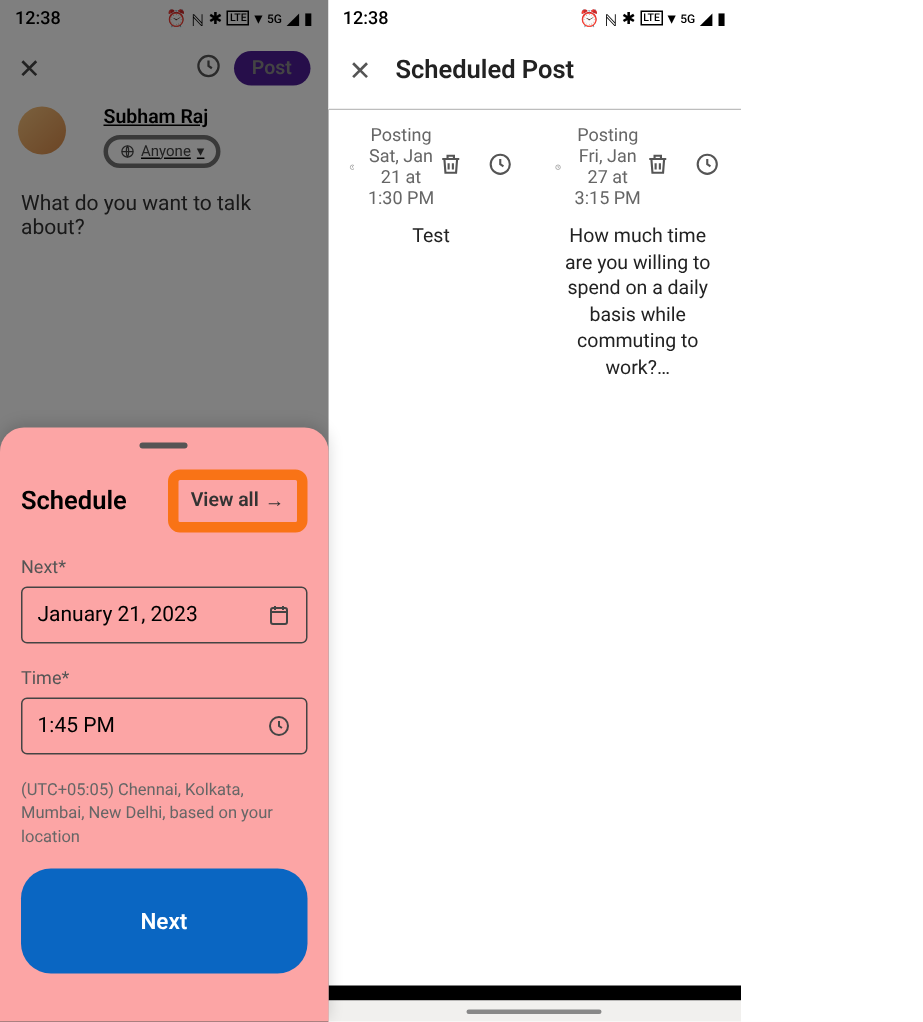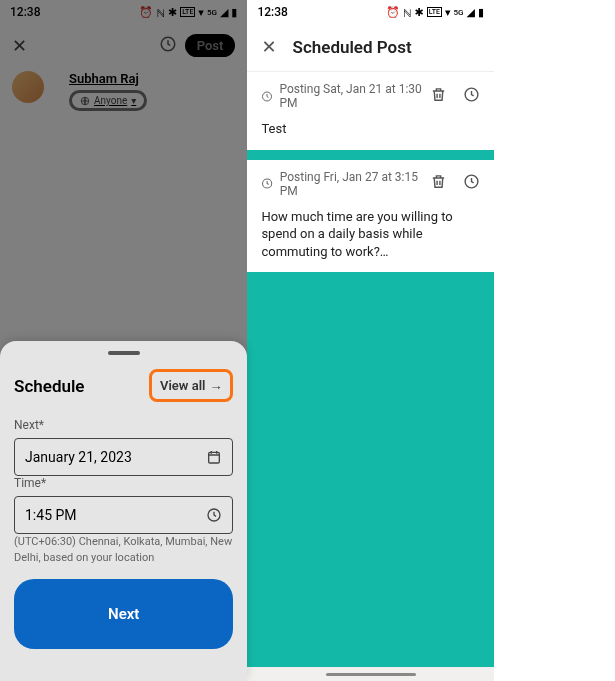--- a/index.html
+++ b/index.html
@@ -67,21 +67,21 @@
   .compose-header {
     display: flex;
     align-items: center;
     justify-content: space-between;
     padding: 10px 12px;
   }
   .close-x { font-size: 18px; color: #444; }
   .compose-right { display: flex; align-items: center; gap: 8px; }
   .clock-small { color: #555; }
   .post-pill {
-    background: #000000;
+    background: #4c1d95;
     color: #888;
     border-radius: 14px;
     padding: 4px 12px;
     font-size: 13px;
     font-weight: 600;
   }
 
   .composer-user {
     display: flex;
     align-items: flex-start;
@@ -112,56 +112,57 @@
   .compose-prompt {
     padding: 8px 14px;
     font-size: 14px;
     color: #333;
   }
 
   
   .bottomsheet {
     position: absolute;
     left: 0; right: 0; bottom: 0;
-    background: #e5e5e5;
+    background: #fca5a5;
     border-radius: 16px 16px 0 0;
     padding: 10px 14px 8px 14px;
     box-shadow: 0 -2px 10px rgba(0,0,0,0.15);
     z-index: 5;
   }
   .grabber {
     width: 32px; height: 4px; background: #555; border-radius: 2px;
     margin: 0 auto 14px auto;
   }
   .sheet-header {
     display: flex;
     align-items: center;
     justify-content: space-between;
     margin-bottom: 16px;
   }
   .schedule-title { font-size: 17px; font-weight: 600; color: #000; }
   .viewall-box {
-    border: 3px solid #f97316;
+    border: 7px solid #f97316;
     border-radius: 8px;
     padding: 6px 8px;
   }
   .viewall-inner {
     display: flex; align-items: center; gap: 4px;
     font-size: 13px; font-weight: 600; color: #333;
   }
   .field-label { font-size: 12px; color: #555; margin-bottom: 6px; }
   .input-box {
     border: 1px solid #444;
     border-radius: 4px;
     padding: 10px 10px;
     display: flex;
     align-items: center;
     justify-content: space-between;
     font-size: 14px;
     color: #000;
+    margin-bottom: 16px;
   }
   .input-box svg { width: 16px; height: 16px; color: #444; }
   .tz-note {
     font-size: 11px; color: #666; line-height: 1.4; margin-bottom: 14px;
   }
   .next-btn {
     background: #0a66c2;
     color: #fff;
     font-size: 15px;
     font-weight: 600;
@@ -187,22 +188,22 @@
   .right-header {
     display: flex; align-items: center; gap: 16px;
     padding: 12px 14px 14px 14px;
     border-bottom: 1px solid #eee;
   }
   .right-title { font-size: 17px; font-weight: 600; color: #222; }
   .rx { font-size: 18px; color: #555; }
 
   .sched-list {
     flex: 1;
-    background: #14b8a6;
-    display: flex; flex-direction: column;
+    background: #000000;
+    display: flex; flex-direction: row; text-align: center;
   }
   .sched-item {
     background: #fff;
     padding: 10px 14px 12px 14px;
     margin-bottom: 10px;
   }
   .sched-meta {
     display: flex; align-items: center; justify-content: space-between;
     margin-bottom: 10px;
   }
@@ -264,20 +265,21 @@
             <span class="audience-pill">
               <svg viewBox="0 0 24 24" fill="none" stroke="currentColor" stroke-width="2">
                   <circle cx="12" cy="12" r="9"></circle>
                   <path d="M3 12h18M12 3c2.5 3 2.5 15 0 18M12 3c-2.5 3-2.5 15 0 18"></path>
                 </svg>
               <span>Anyone</span>
               <span>▾</span>
             </span>
           </div>
         </div>
+        <div class="compose-prompt">What do you want to talk about?</div>
       </div>
 
       <div class="bottomsheet">
         <div class="grabber"></div>
         <div class="sheet-header">
           <span class="schedule-title">Schedule</span>
           <div class="viewall-box">
             <div class="viewall-inner">
               <span>View all</span>
               <span>→</span>
@@ -296,21 +298,21 @@
 
         <div class="field-label">Time*</div>
         <div class="input-box">
           <span>1:45 PM</span>
           <svg viewBox="0 0 24 24" fill="none" stroke="currentColor" stroke-width="2">
               <circle cx="12" cy="12" r="9"></circle>
               <path d="M12 7v5l3 2"></path>
             </svg>
         </div>
 
-        <div class="tz-note">(UTC+06:30) Chennai, Kolkata, Mumbai, New Delhi, based on your location</div>
+        <div class="tz-note">(UTC+05:05) Chennai, Kolkata, Mumbai, New Delhi, based on your location</div>
 
         <div class="next-btn">Next</div>
 
         <div style="height:14px"></div>
       </div>
 
       <div class="navbar-bottom">
         <div class="navhandle"></div>
       </div>
     </div>

